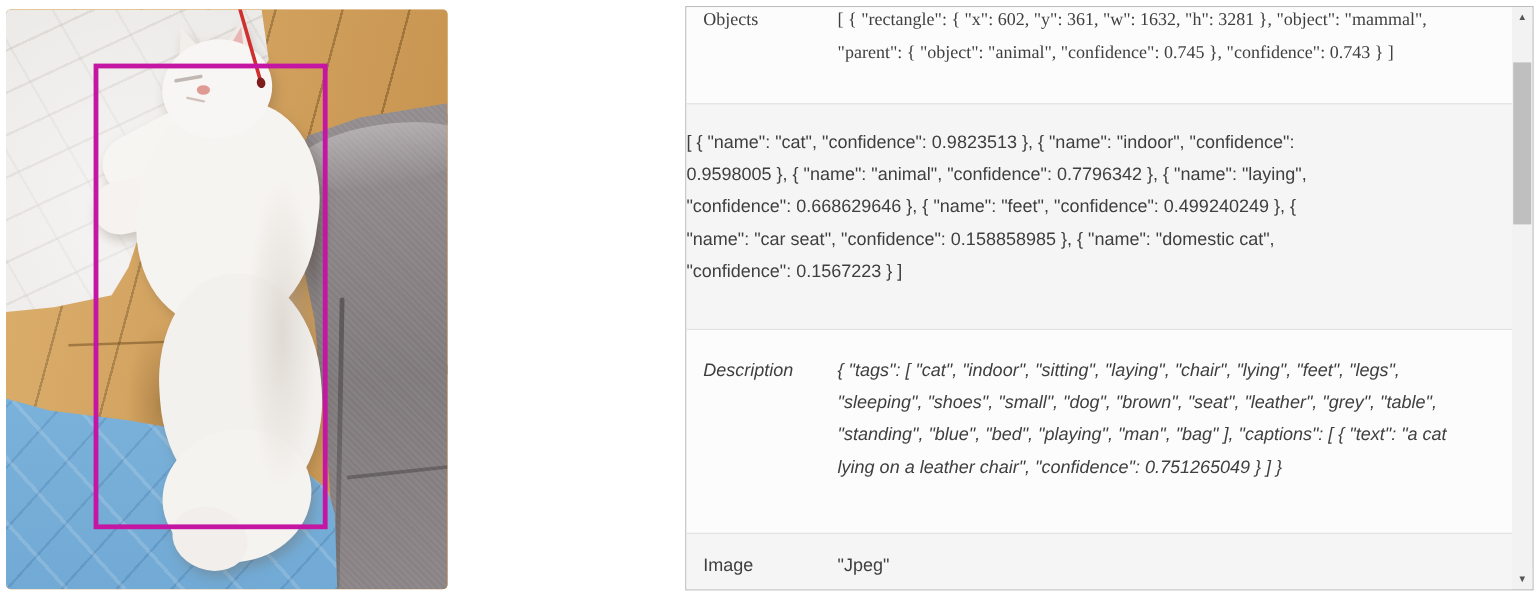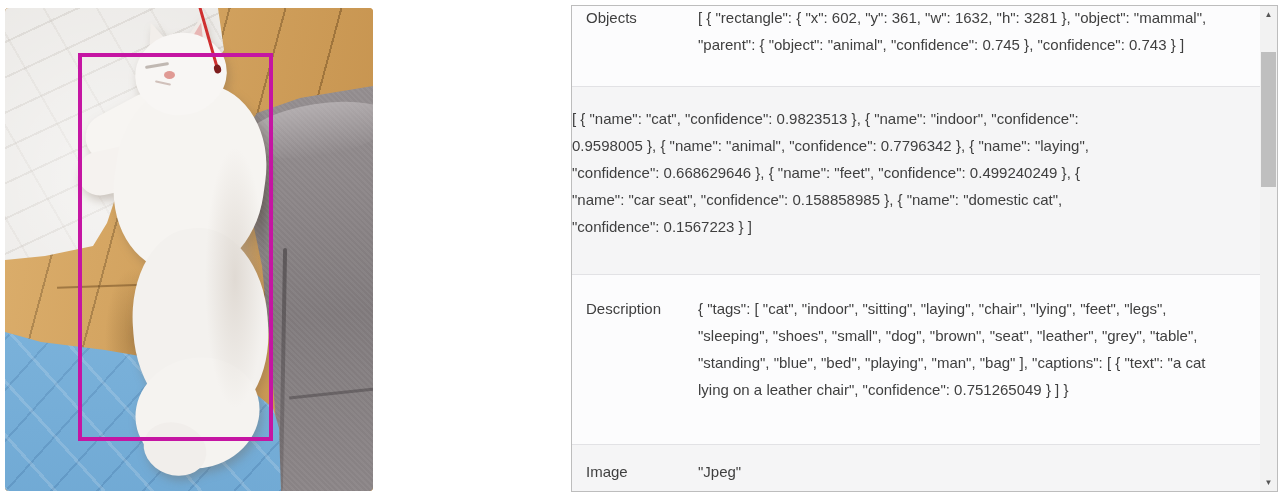--- a/index.html
+++ b/index.html
@@ -108,23 +108,23 @@
 
   
   .panel { position:absolute; left:571px; top:5px; width:707px; height:487px;
     border:1px solid #bdbdbd; background:#fcfcfd; overflow:hidden; display:flex; }
   .rows { flex:1 1 auto; overflow:hidden; }
   .row { display:flex; font-size:15px; line-height:27px; color:#3f3f3f; }
   .row:first-child { margin-top:-4px; }
   .row + .row { border-top:1px solid #e2e2e5; }
   .row:nth-child(odd)  { background:#fcfcfd; }
   .row:nth-child(even) { background:#f5f5f6; }
-  .row-objects     { height:84px;  padding-top:2px; }
+  .row-objects     { height:84px;  padding-top:2px;font-family:Liberation Serif, serif; }
   .row-tags        { height:188px; padding-top:18px; }
-  .row-description { height:170px; padding-top:20px; }
+  .row-description { height:170px; padding-top:20px;font-style:italic; }
   .row-image       { height:90px;  padding-top:13px; }
   .cell-label { flex:0 0 126px; padding-left:14px; }
   .cell-value { width:540px; word-break:normal; overflow-wrap:break-word; }
 
   
   .sbar { flex:0 0 17px; background:#f2f2f2; position:relative; }
   .sbar-btn { position:absolute; left:0; width:17px; height:17px; background:#f2f2f2;
     color:#555; font-size:8px; line-height:17px; text-align:center; cursor:default; }
   .sbar-up { top:0; }
   .sbar-down { bottom:0; }

